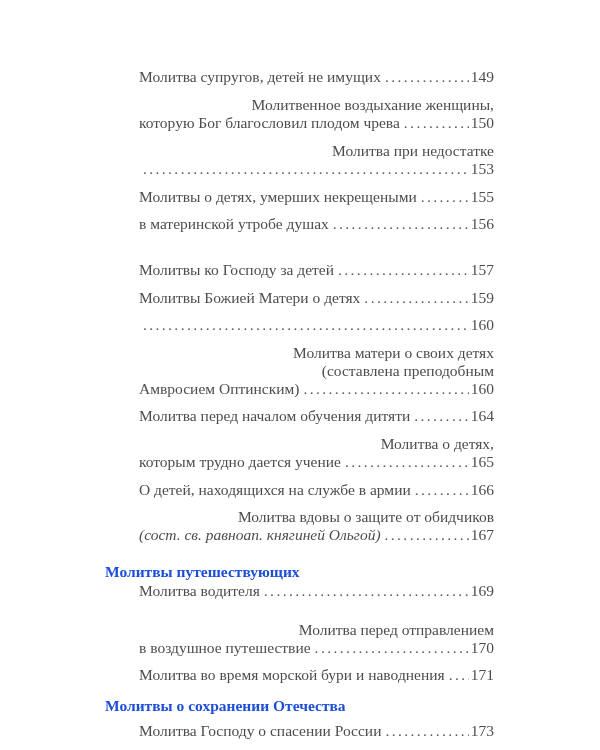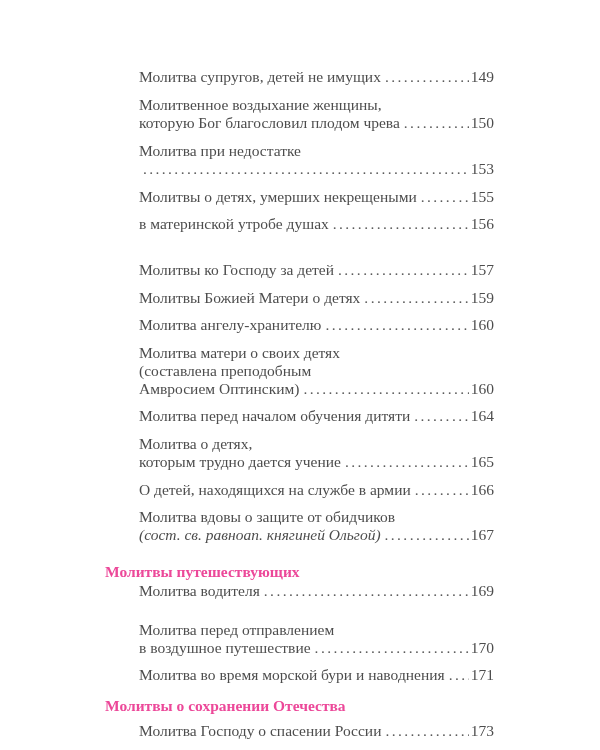--- a/index.html
+++ b/index.html
@@ -2,39 +2,39 @@
 <html><head>
 <meta charset="utf-8">
 <style>
   html, body { margin: 0; padding: 0; }
   body {
     width: 600px; height: 750px; background: #ffffff; overflow: hidden;
     font-family: "DejaVu Serif", "Liberation Serif", serif;
     color: #4a4a4a;
     position: relative;
   }
-  .page { position: absolute; left: 0; top: 0; width: 600px; height: 554px; }
+  .page { position: absolute; left: 0; top: 0; width: 600px; height: 554px; text-align: right; }
   .entry {
     position: absolute; left: 139px; width: 355px;
     font-family: "Liberation Serif", "DejaVu Serif", serif;
     font-size: 15.5px; line-height: 18px; color: #4d4d4d;
   }
   .entry .line { display: block; white-space: nowrap; }
   .entry .last { display: flex; align-items: baseline; }
   .entry .last .txt { white-space: nowrap; flex: 0 0 auto; }
   .entry .last .dots {
     flex: 1 1 auto; overflow: hidden; white-space: nowrap;
     margin: 0 2px 0 4px; letter-spacing: 2.4px; color: #5a5a5a;
   }
   .entry .last .pg { flex: 0 0 auto; }
   .italic { font-style: italic; }
   .section {
     position: absolute; left: 105px;
     font-family: "Liberation Serif", "DejaVu Serif", serif;
-    font-weight: bold; font-size: 15.5px; line-height: 18px; color: #ec4899;
+    font-weight: bold; font-size: 15.5px; line-height: 18px; color: #1d4ed8;
   }
 </style>
 </head>
 <body>
 
 <div class="page">
 
   <div class="entry" style="top:68px">
     <span class="last">
         <span class="txt">Молитва супругов, детей не имущих</span>
@@ -87,21 +87,20 @@
   <div class="entry" style="top:289px">
     <span class="last">
         <span class="txt">Молитвы Божией Матери о детях</span>
         <span class="dots">..............................................................................</span>
         <span class="pg">159</span>
       </span>
   </div>
 
   <div class="entry" style="top:316px">
     <span class="last">
-        <span class="txt">Молитва ангелу-хранителю</span>
         <span class="dots">..............................................................................</span>
         <span class="pg">160</span>
       </span>
   </div>
 
   <div class="entry" style="top:344px">
     <span class="line">Молитва матери о своих детях</span>
     <span class="line">(составлена преподобным</span>
     <span class="last">
         <span class="txt">Амвросием Оптинским)</span>

